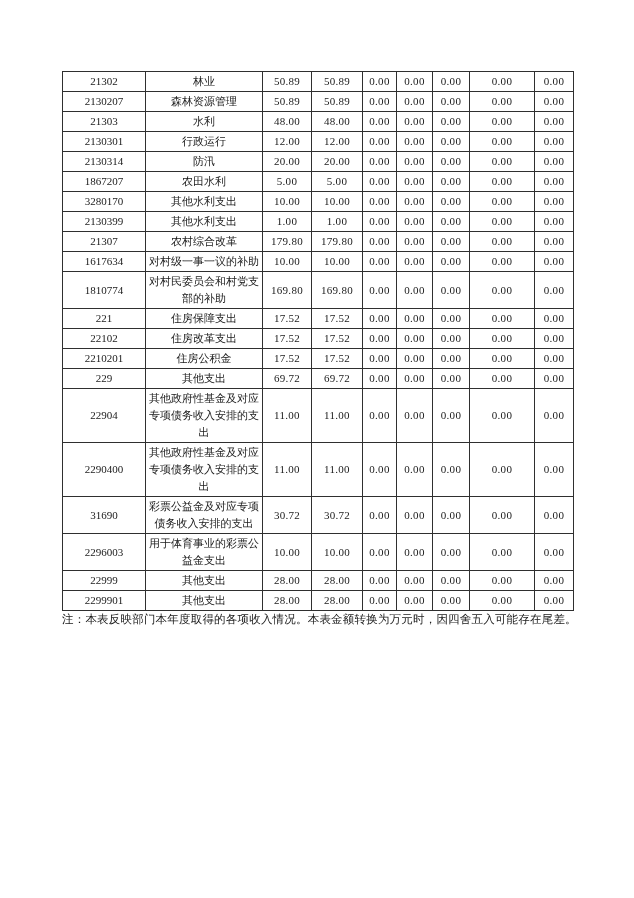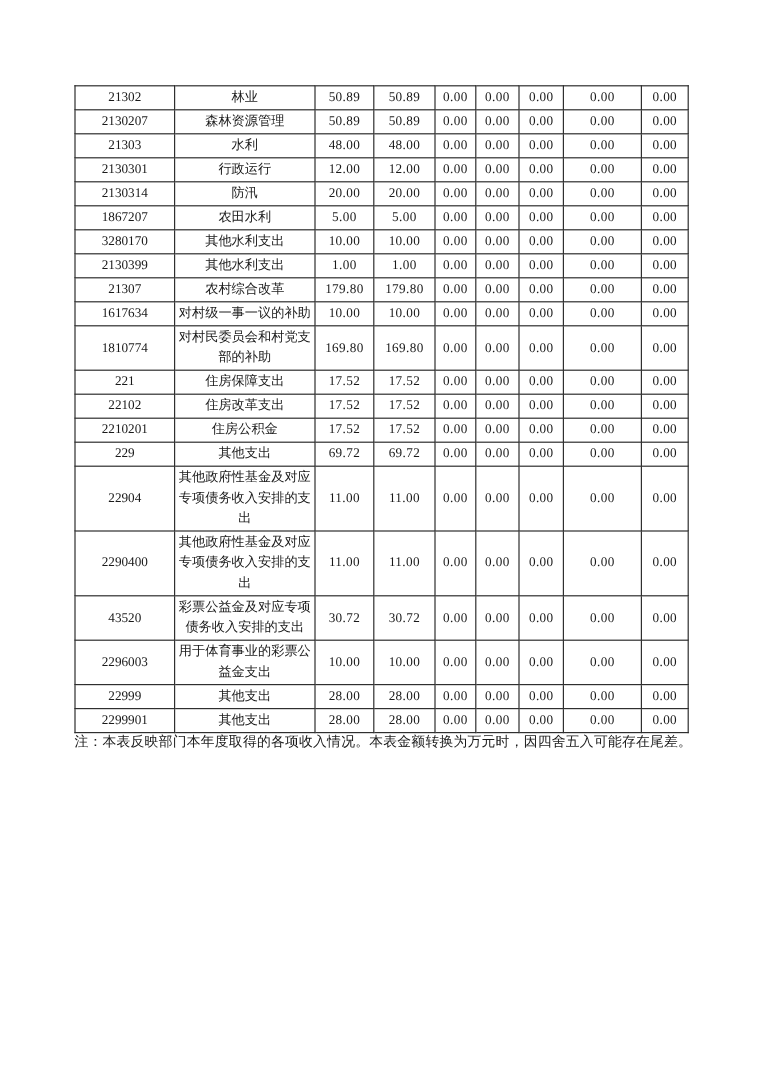--- a/index.html
+++ b/index.html
@@ -263,21 +263,21 @@
     <td>其他政府性基金及对应专项债务收入安排的支出</td>
     <td class="num">11.00</td>
     <td class="num">11.00</td>
     <td class="num">0.00</td>
     <td class="num">0.00</td>
     <td class="num">0.00</td>
     <td class="num">0.00</td>
     <td class="num">0.00</td>
   </tr>
           <tr>
-    <td>43520</td>
+    <td>31690</td>
     <td>彩票公益金及对应专项债务收入安排的支出</td>
     <td class="num">30.72</td>
     <td class="num">30.72</td>
     <td class="num">0.00</td>
     <td class="num">0.00</td>
     <td class="num">0.00</td>
     <td class="num">0.00</td>
     <td class="num">0.00</td>
   </tr>
           <tr>

